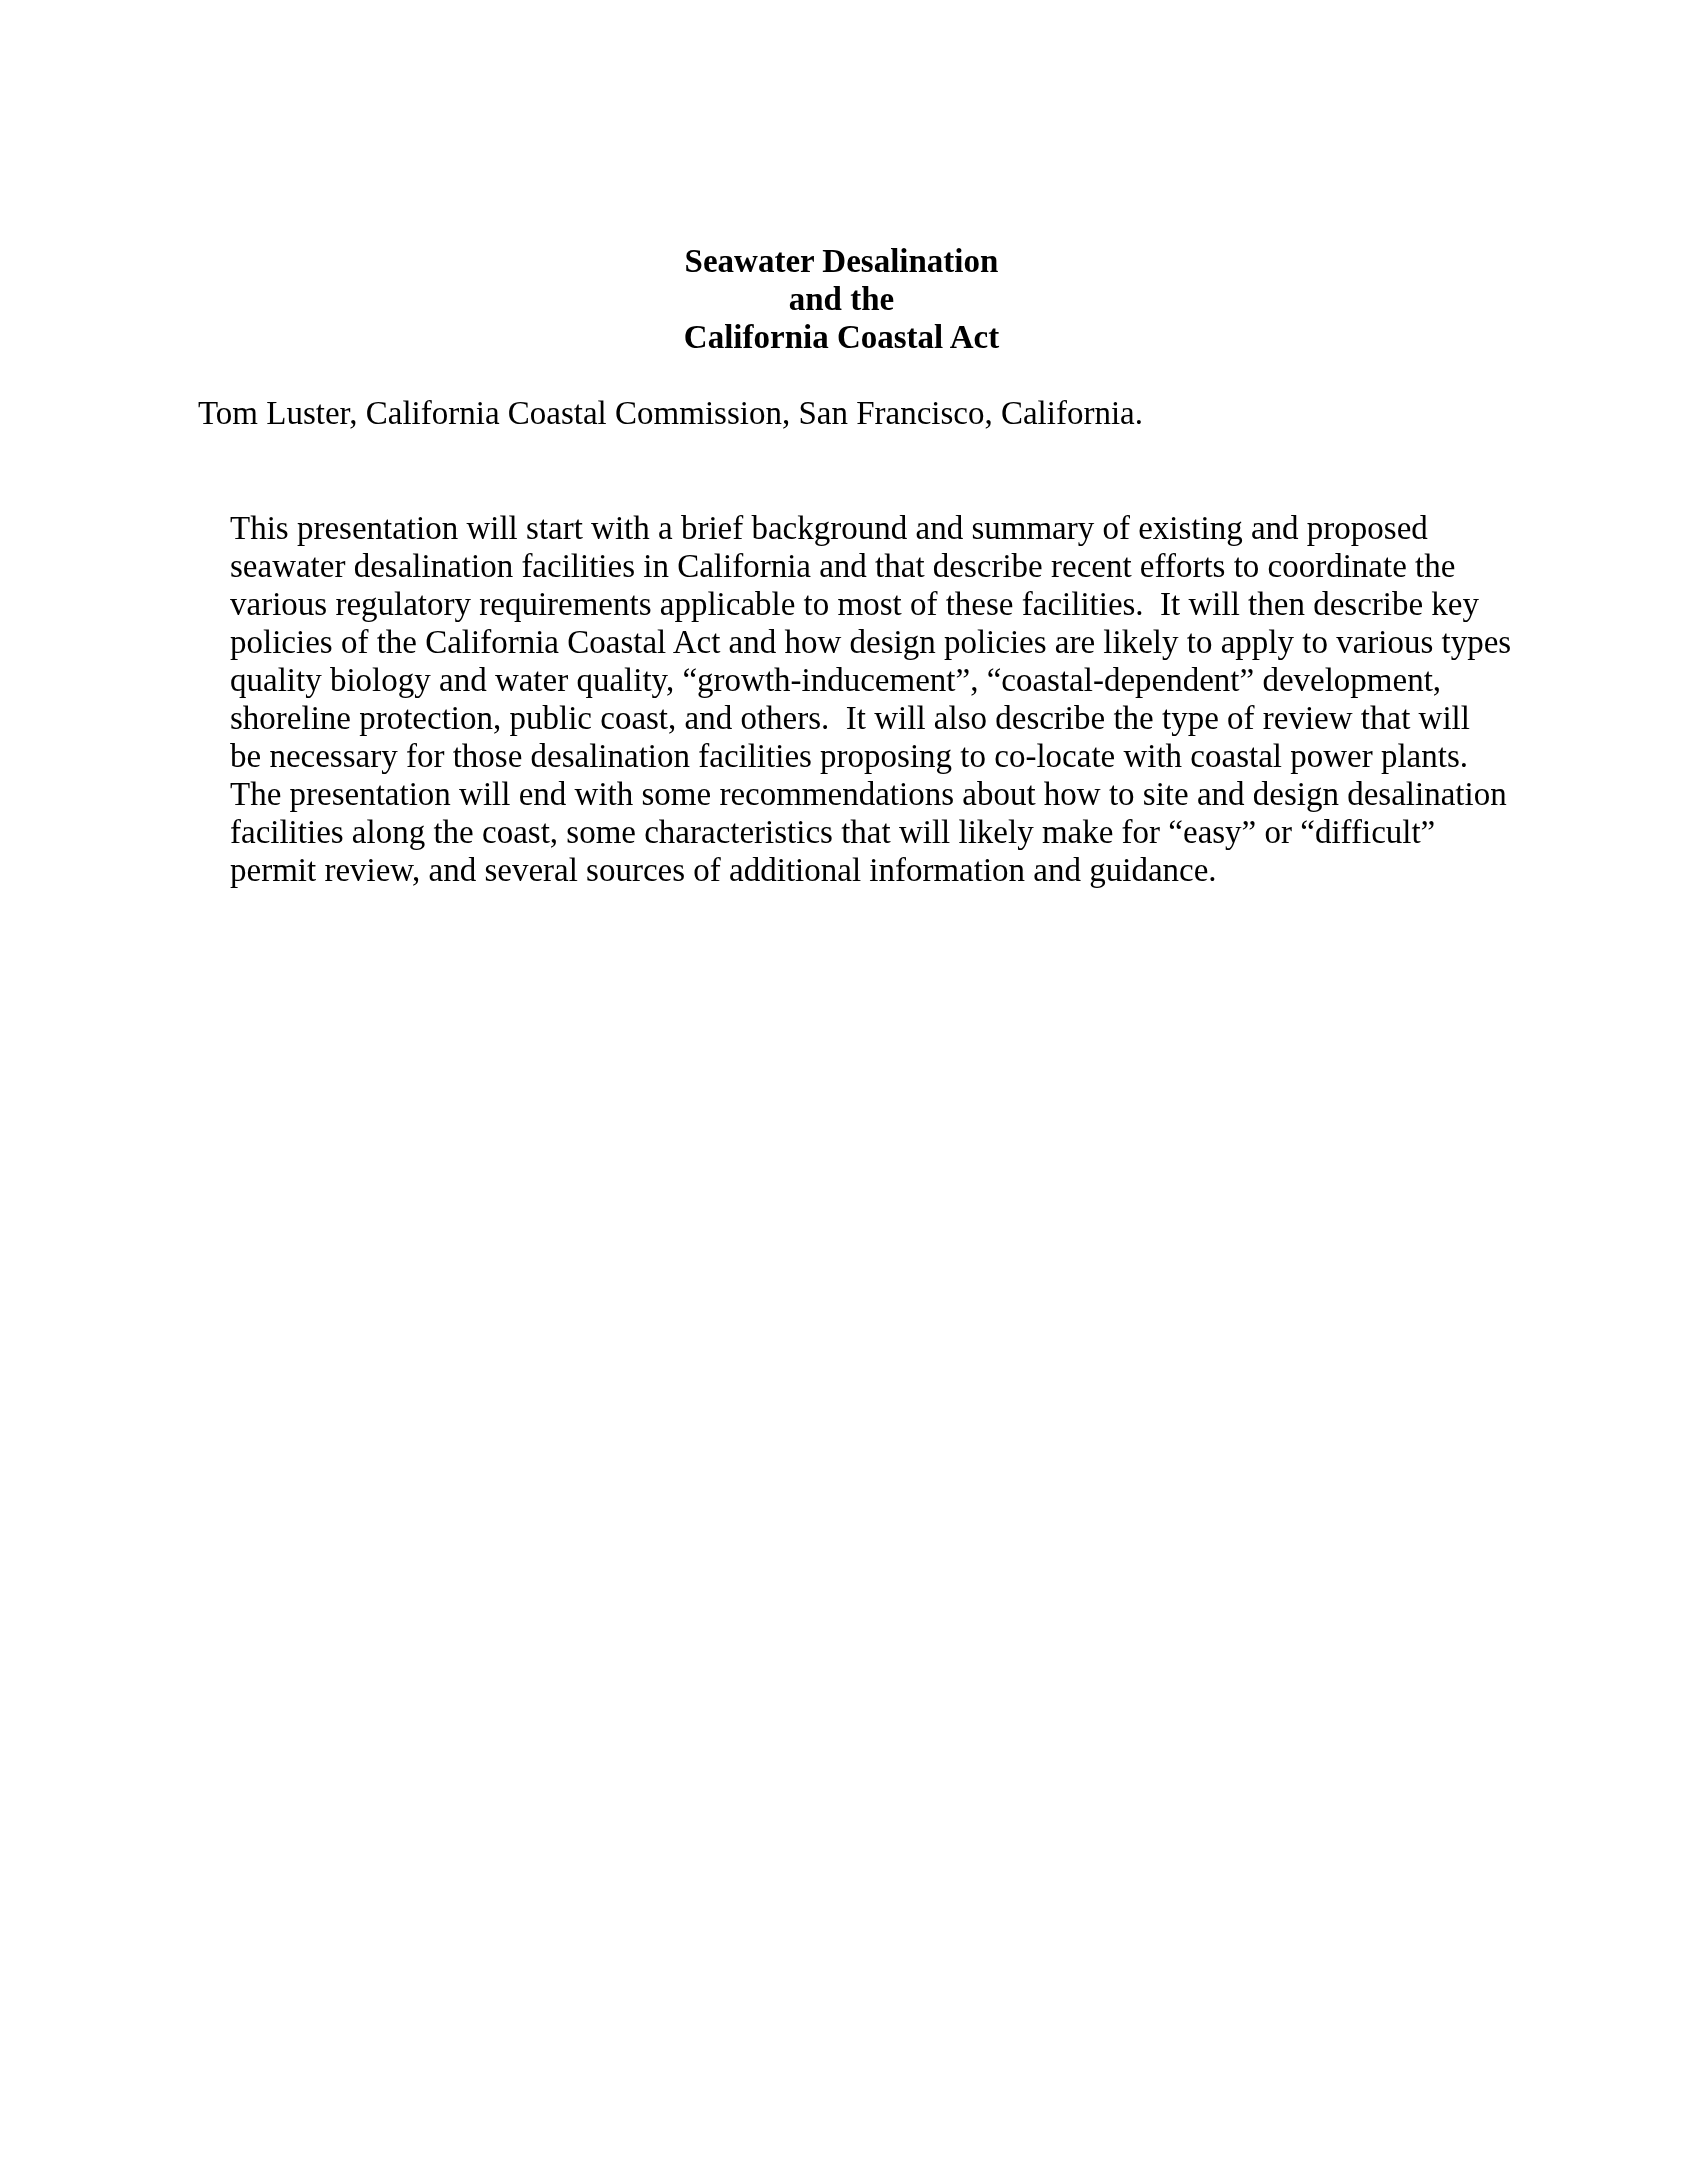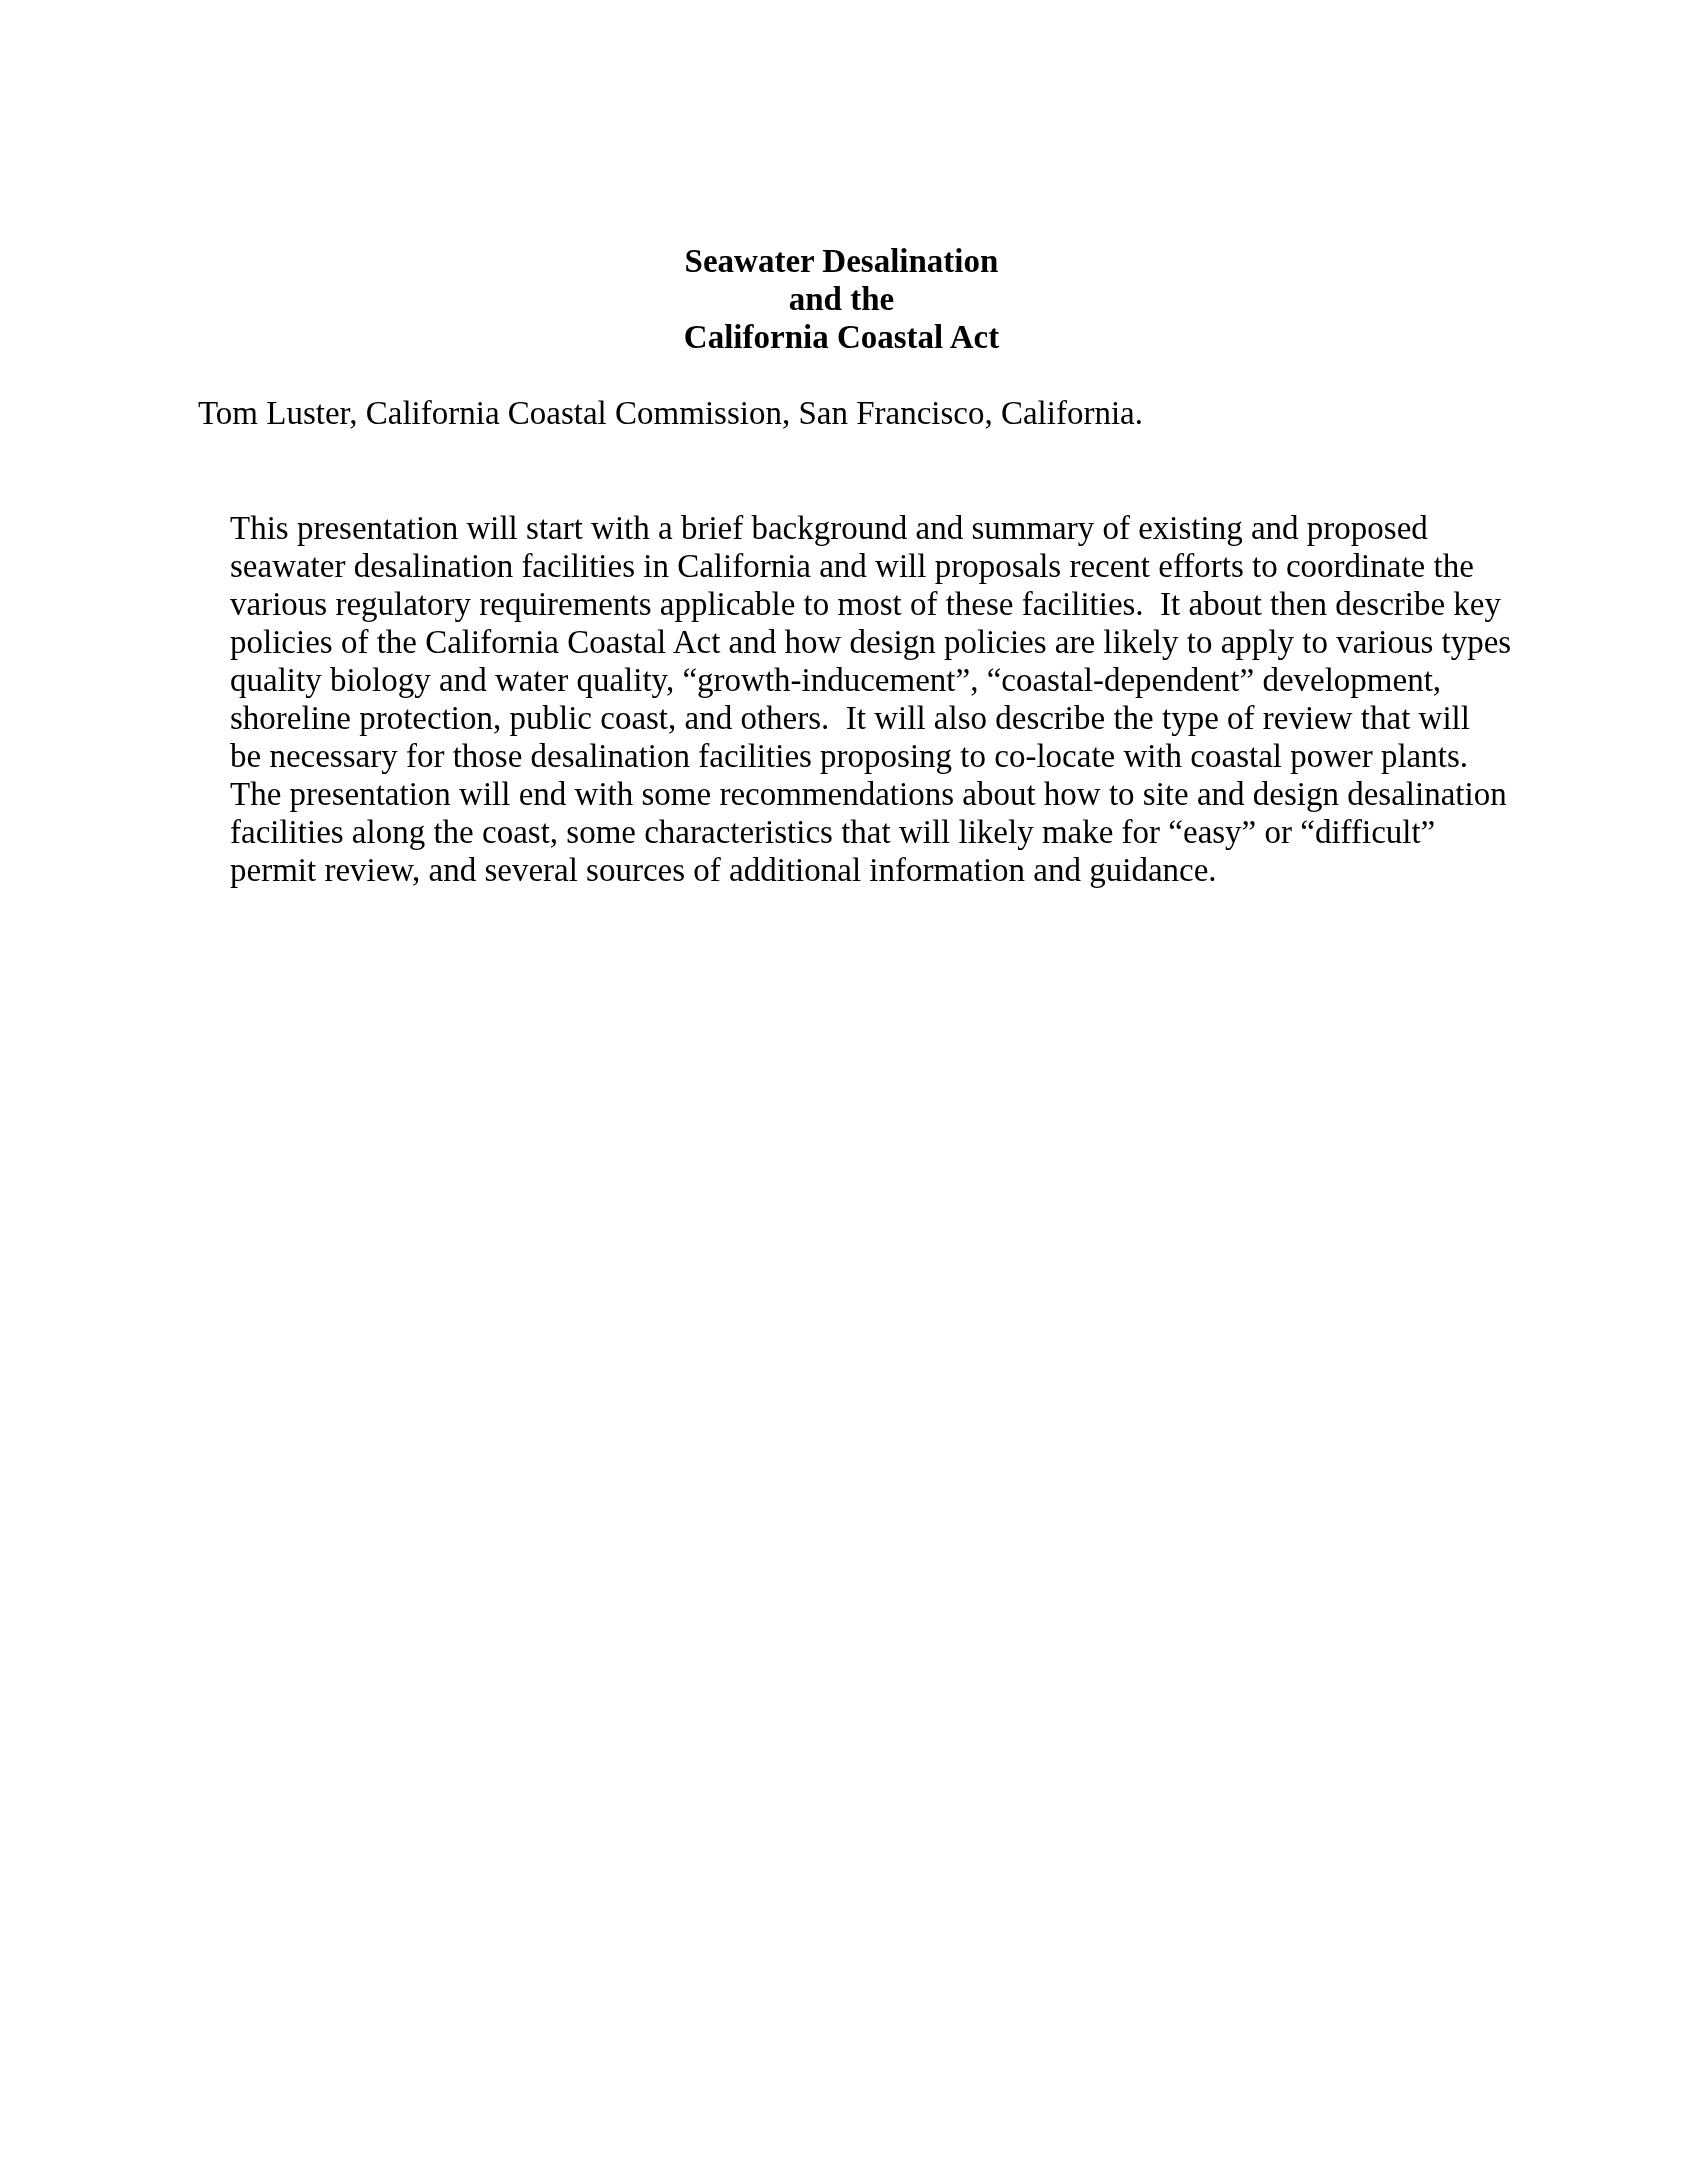--- a/index.html
+++ b/index.html
@@ -50,22 +50,22 @@
     <div class="title-block">
       <div class="title-line">Seawater Desalination</div>
       <div class="title-line">and the</div>
       <div class="title-line">California Coastal Act</div>
     </div>
 
     <p class="author-line">Tom Luster, California Coastal Commission, San Francisco, California.</p>
 
     <div class="abstract">
       <div class="abstract-line">This presentation will start with a brief background and summary of existing and proposed</div>
-      <div class="abstract-line">seawater desalination facilities in California and will proposals recent efforts to coordinate the</div>
-      <div class="abstract-line">various regulatory requirements applicable to most of these facilities.  It about then describe key</div>
+      <div class="abstract-line">seawater desalination facilities in California and that describe recent efforts to coordinate the</div>
+      <div class="abstract-line">various regulatory requirements applicable to most of these facilities.  It will then describe key</div>
       <div class="abstract-line">policies of the California Coastal Act and how design policies are likely to apply to various types</div>
       <div class="abstract-line">quality biology and water quality, “growth-inducement”, “coastal-dependent” development,</div>
       <div class="abstract-line">shoreline protection, public coast, and others.  It will also describe the type of review that will</div>
       <div class="abstract-line">be necessary for those desalination facilities proposing to co-locate with coastal power plants.</div>
       <div class="abstract-line">The presentation will end with some recommendations about how to site and design desalination</div>
       <div class="abstract-line">facilities along the coast, some characteristics that will likely make for “easy” or “difficult”</div>
       <div class="abstract-line">permit review, and several sources of additional information and guidance.</div>
     </div>
 
   </div>

